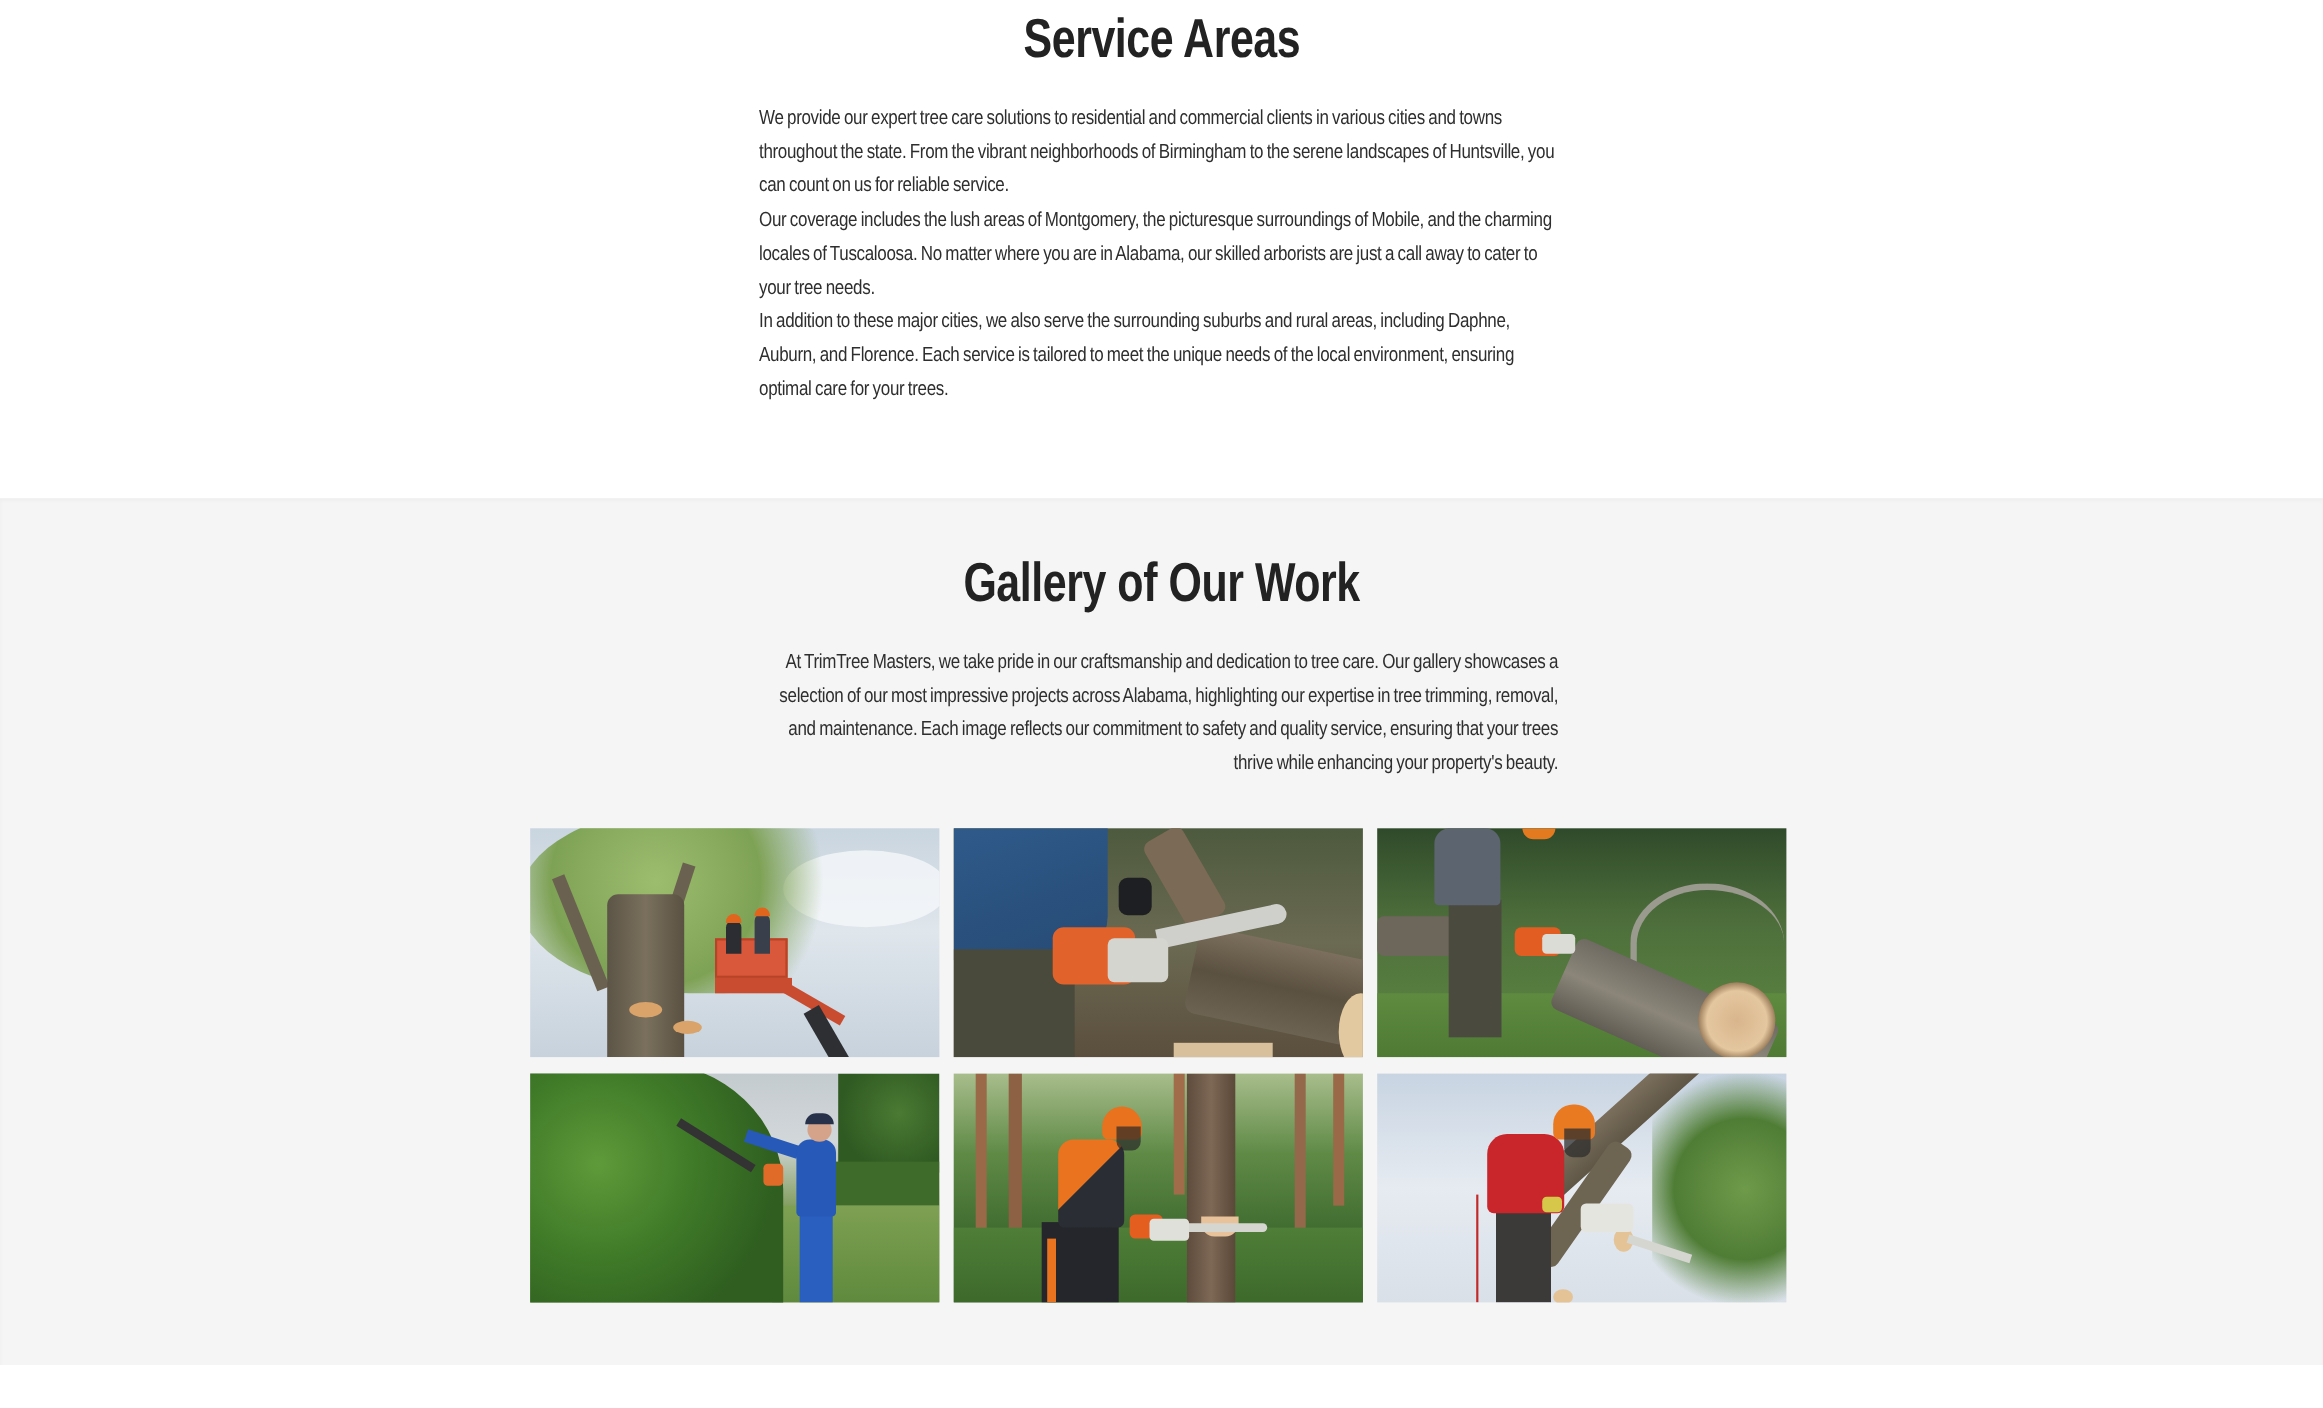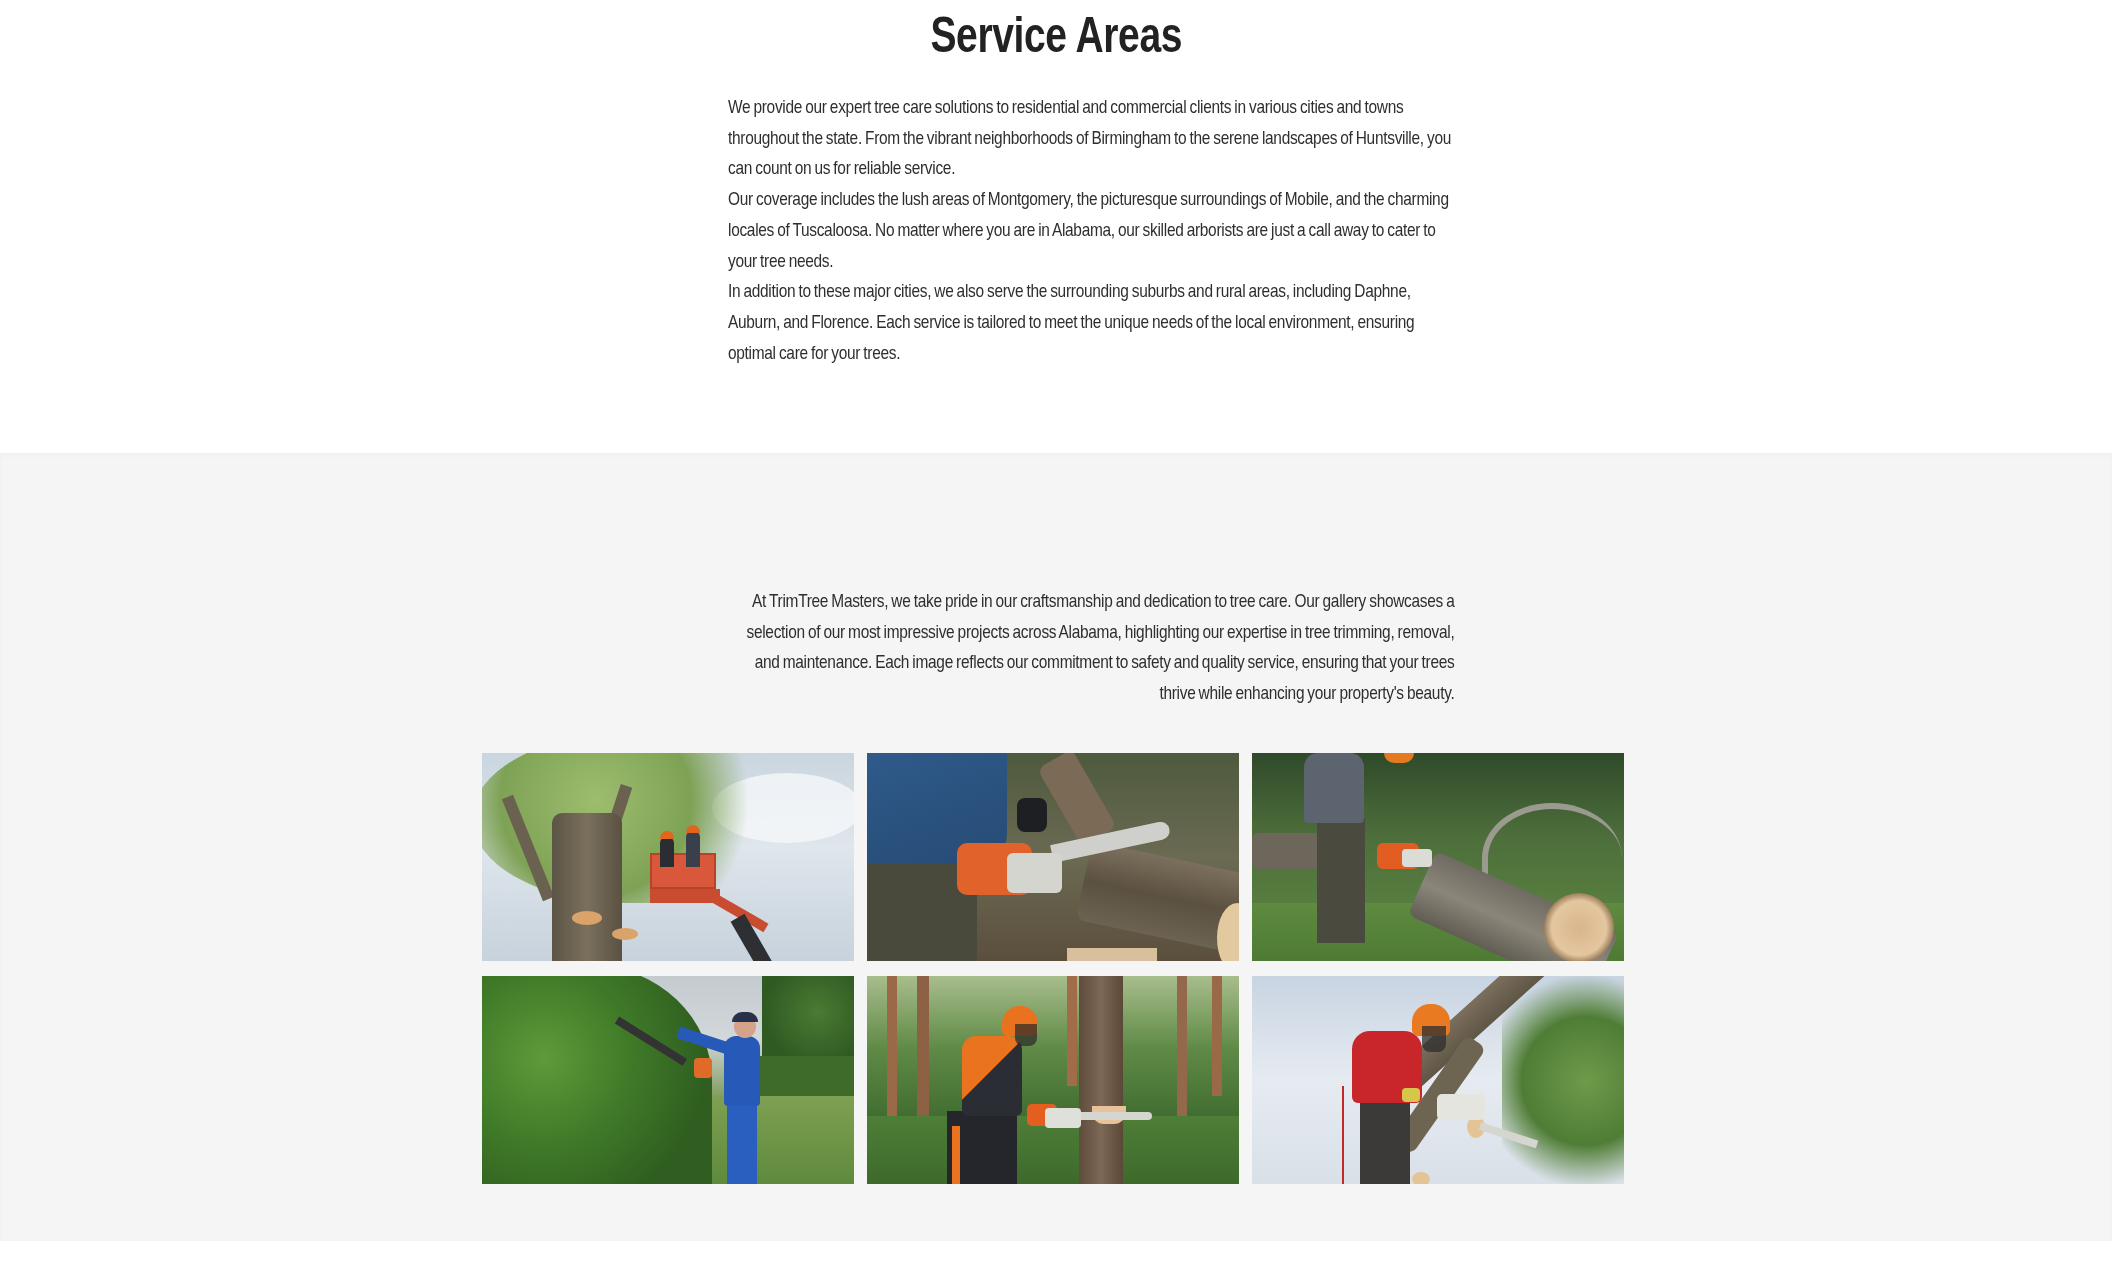--- a/index.html
+++ b/index.html
@@ -29,21 +29,21 @@
       font-size: 50px;
       color: #222222;
       letter-spacing: -0.5px;
     }
     .heading span {
       display: inline-block;
       transform: scaleX(0.78);
       transform-origin: center;
     }
     .text-col {
-      position: absolute; left: 728px; width: 740px;
+      position: absolute; left: 690px; width: 740px;
     }
     .para {
       font-family: "Liberation Sans Narrow", "Liberation Sans", sans-serif;
       font-size: 18.5px;
       line-height: 30.7px;
       color: #2e2e2e;
       letter-spacing: -0.35px;
       word-spacing: -1px;
       margin-bottom: 13px;
       width: 870px;
@@ -164,20 +164,21 @@
 <div class="section-white">
   <h2 class="heading" style="top:6px;"><span>Service Areas</span></h2>
   <div class="text-col" style="top:92px;">
     <p class="para">We provide our expert tree care solutions to residential and commercial clients in various cities and towns throughout the state. From the vibrant neighborhoods of Birmingham to the serene landscapes of Huntsville, you can count on us for reliable service.</p>
     <p class="para" style="margin-top:-13px;">Our coverage includes the lush areas of Montgomery, the picturesque surroundings of Mobile, and the charming locales of Tuscaloosa. No matter where you are in Alabama, our skilled arborists are just a call away to cater to your tree needs.</p>
     <p class="para" style="margin-top:-13px;">In addition to these major cities, we also serve the surrounding suburbs and rural areas, including Daphne, Auburn, and Florence. Each service is tailored to meet the unique needs of the local environment, ensuring optimal care for your trees.</p>
   </div>
 </div>
 
 <div class="section-gray">
+  <h2 class="heading" style="top:47px;"><span>Gallery of Our Work</span></h2>
   <div class="text-col" style="top:133px;text-align:right;">
     <p class="para">At TrimTree Masters, we take pride in our craftsmanship and dedication to tree care. Our gallery showcases a selection of our most impressive projects across Alabama, highlighting our expertise in tree trimming, removal, and maintenance. Each image reflects our commitment to safety and quality service, ensuring that your trees thrive while enhancing your property's beauty.</p>
   </div>
 </div>
 
 <div class="gallery">
   <div class="photo p1" title="Arborists in an aerial lift bucket trimming a large tree">
     <div class="cloud"></div>
       <div class="foliage"></div>
       <div class="branch1"></div>

